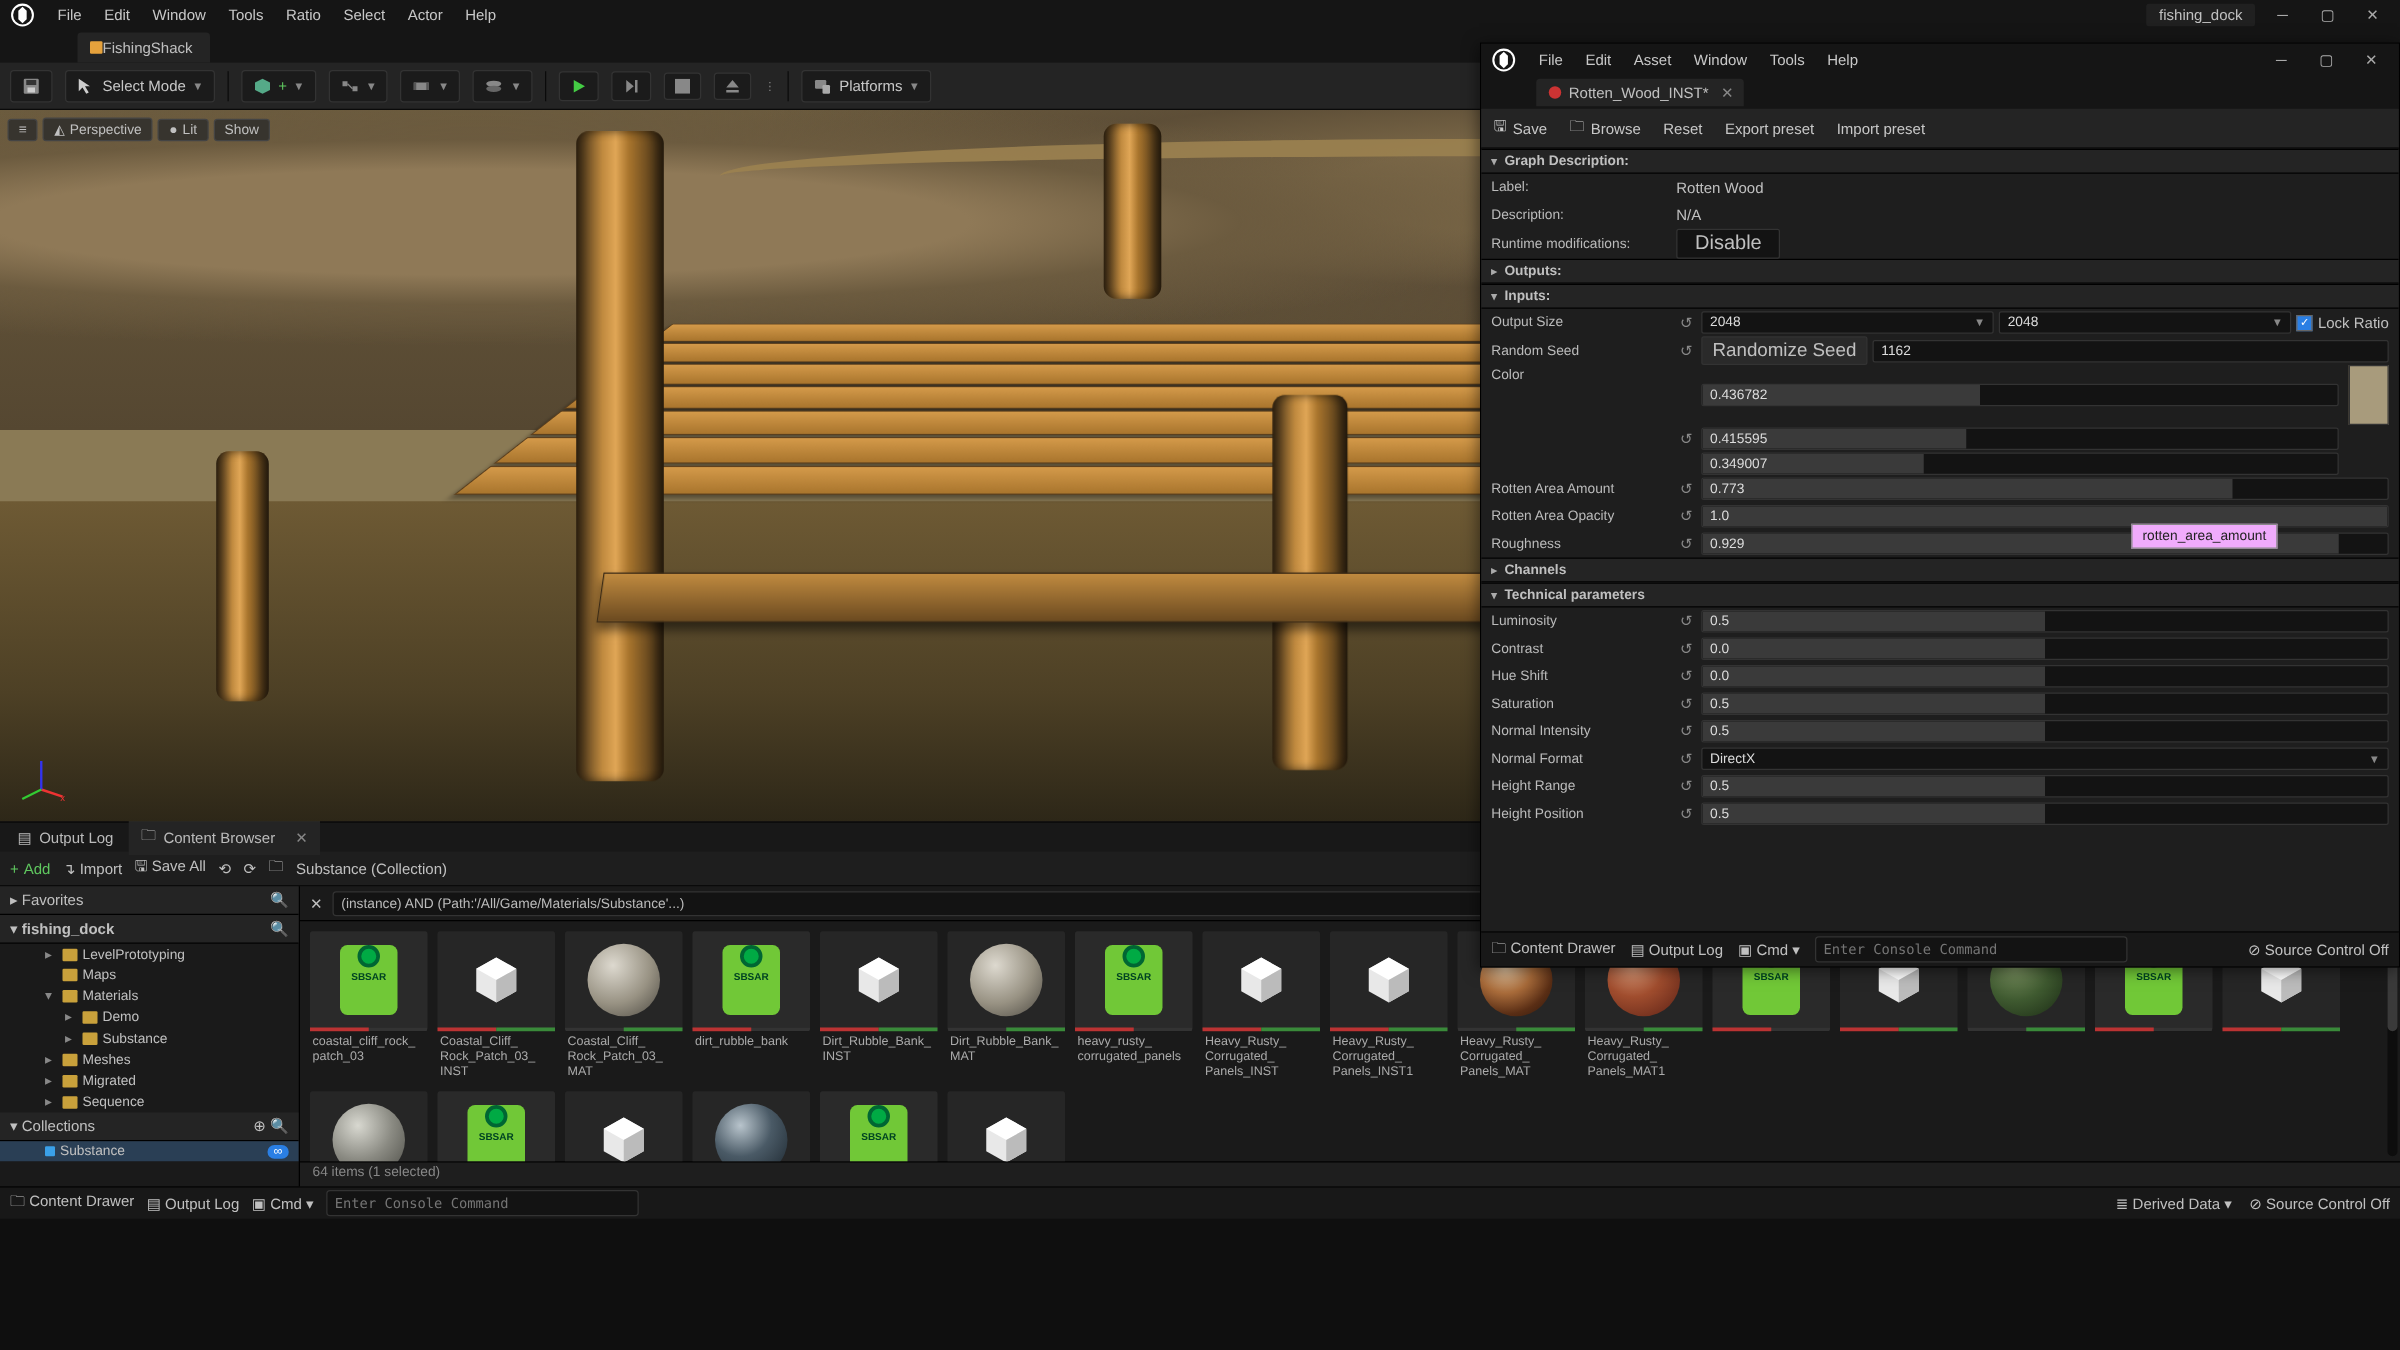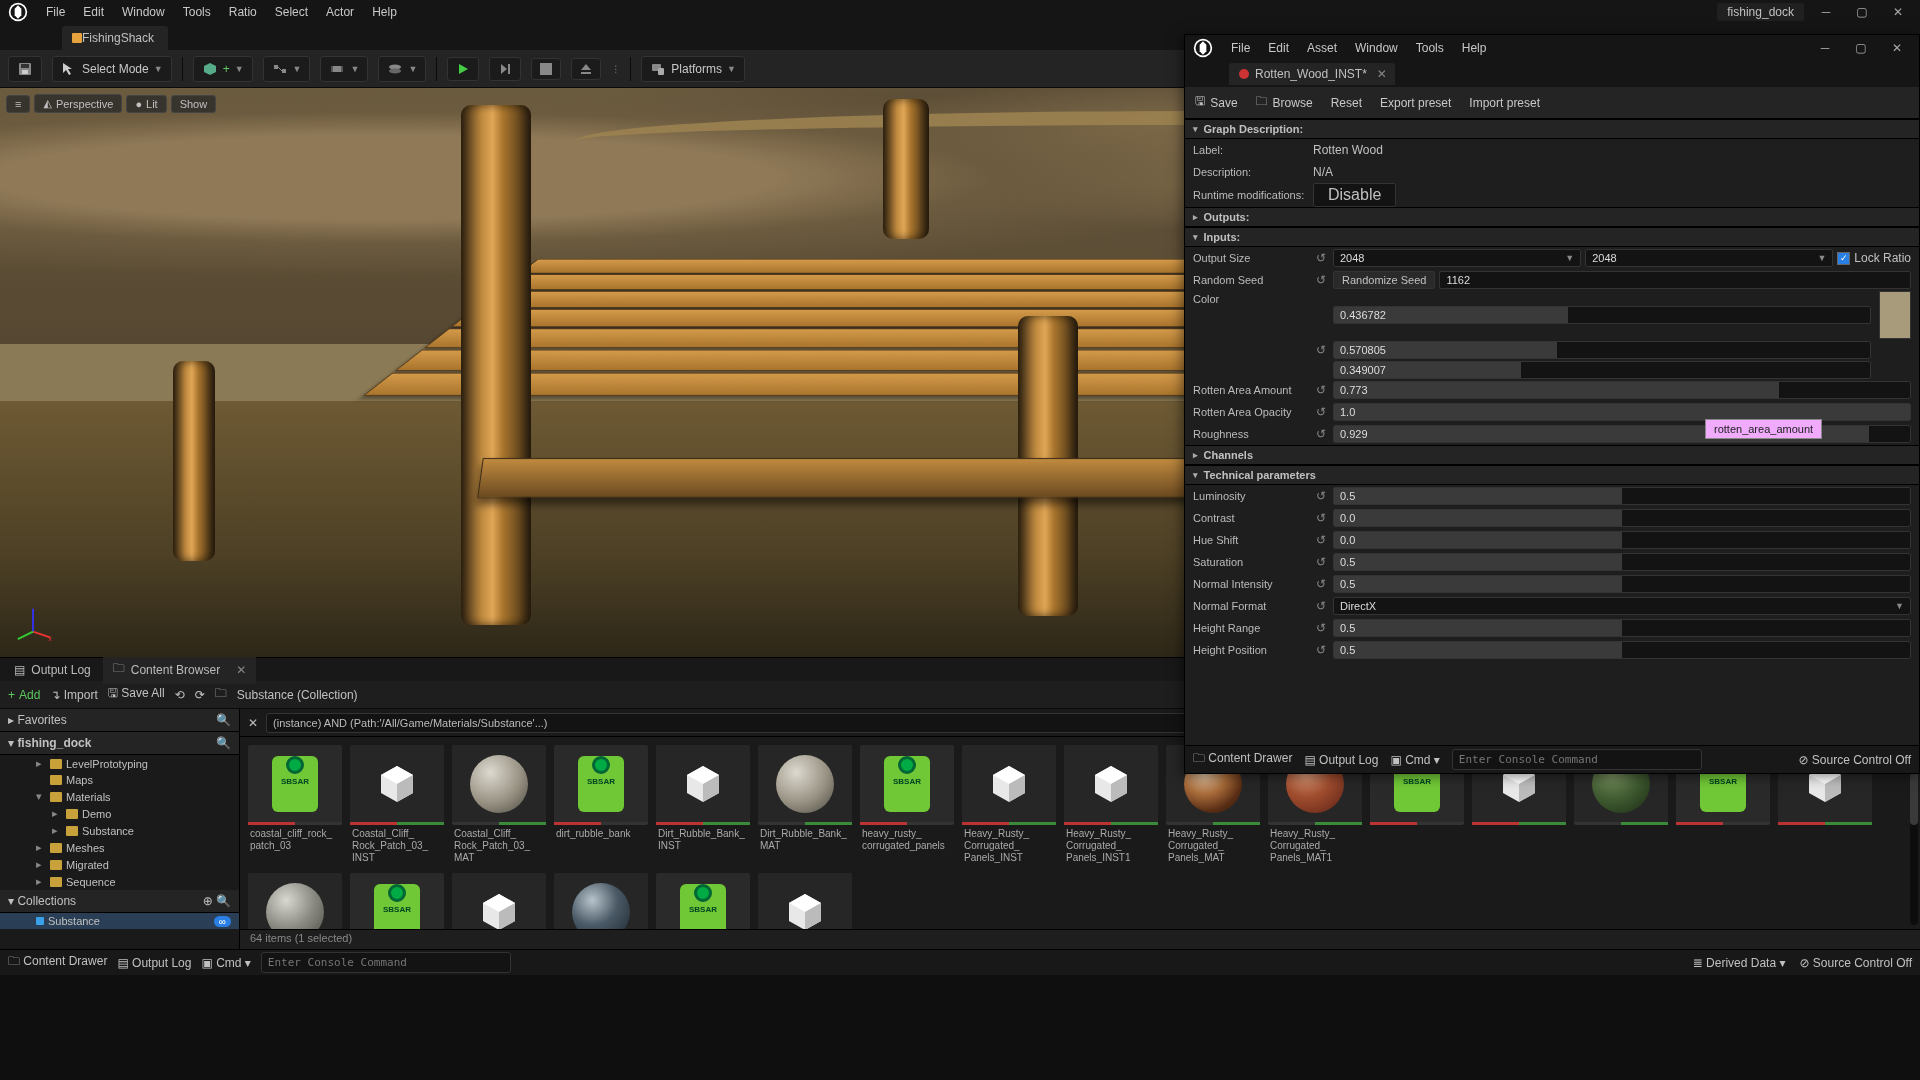--- a/index.html
+++ b/index.html
@@ -107,30 +107,30 @@
 .sub-tabbar { height:26px; background:#151515; display:flex; align-items:center; padding-left:44px; }
 .sub-tab { background:#242424; padding:4px 28px 4px 10px; border-radius:3px 3px 0 0; display:flex; align-items:center; gap:6px; position:relative; }
 .sub-tab .close { position:absolute; right:8px; color:#888; }
 .sub-tab .rdot { width:10px; height:10px; background:#c33; border-radius:50%; }
 .sub-toolbar { height:32px; background:#242424; display:flex; align-items:center; padding:0 10px; gap:18px; border-bottom:1px solid #000; }
 .sub-tbtn { display:flex; align-items:center; gap:5px; color:#c8c8c8; }
 .sub-body { flex:1; overflow:hidden; background:#1e1e1e; position:relative; }
 .sec-hdr { background:#242424; padding:3px 8px; display:flex; align-items:center; gap:6px; font-size:11px; font-weight:bold; border-top:1px solid #000; border-bottom:1px solid #000;}
 .sec-hdr .tri { font-size:9px; color:#aaa; }
 .prop-row { display:flex; align-items:center; min-height:22px; }
-.prop-label { width:128px; padding:2px 8px; font-size:11px; color:#bbb; }
+.prop-label { width:156px; padding:2px 8px; font-size:11px; color:#bbb; }
 .prop-val { flex:1; display:flex; align-items:center; gap:4px; padding-right:8px; }
 .reset-ico { width:16px; text-align:center; color:#888; font-size:12px; }
 .num-field { flex:1; background:#131313; border:1px solid #333; padding:2px 6px; font-size:11px; color:#ddd; position:relative; height:18px; border-radius:2px; overflow:hidden; }
 .num-field .fill { position:absolute; left:0; top:0; bottom:0; background:#3a3a3a; }
 .num-field .txt { position:relative; }
 .sel-field { flex:1; background:#131313; border:1px solid #333; padding:2px 6px; font-size:11px; color:#ddd; display:flex; align-items:center; justify-content:space-between; border-radius:2px; }
 .swatch { width:32px; height:48px; background:#a89b7c; border:1px solid #333; margin-left:4px; }
 .disable-btn { background:#131313; border:1px solid #333; padding:2px 14px; border-radius:2px; font-size:16px; }
-.rand-btn { background:#2a2a2a; border:1px solid #333; padding:2px 8px; border-radius:2px; font-size:11px; }
+.rand-btn { background:#2a2a2a; border:1px solid #333; padding:2px 8px; border-radius:2px; font-size:15px; }
 .chk { width:13px; height:13px; border:1px solid #666; background:#2a7fe4; display:flex; align-items:center; justify-content:center; color:#fff; font-size:9px; }
 .tooltip { position:absolute; background:#f0abfc; color:#222; border:1px solid #888; padding:3px 8px; font-size:11px; z-index:20; }
 .sub-status { height:28px; background:#181818; display:flex; align-items:center; padding:0 8px; gap:12px; border-top:1px solid #000; }
 .sub-status .cmd-in { width:250px; }
 
 svg { display:block; }
 </style>
 </head>
 <body>
 
@@ -704,21 +704,21 @@
     <div class="prop-row" style="align-items:flex-start">
       <div class="prop-label">Color</div>
       <div class="prop-val" style="flex-direction:column;align-items:stretch;gap:2px">
         <div style="display:flex;gap:4px;align-items:center">
             <div style="width:16px"></div>
             <div class="num-field"><div class="fill" style="width:43.7%"></div><span class="txt">0.436782</span></div>
             <div class="swatch" style="grid-row:span 3"></div>
           </div>
         <div style="display:flex;gap:4px;align-items:center">
             <span class="reset-ico">↺</span>
-            <div class="num-field"><div class="fill" style="width:41.6%"></div><span class="txt">0.570805</span></div>
+            <div class="num-field"><div class="fill" style="width:41.6%"></div><span class="txt">0.415595</span></div>
             <div style="width:36px"></div>
           </div>
         <div style="display:flex;gap:4px;align-items:center">
             <div style="width:16px"></div>
             <div class="num-field"><div class="fill" style="width:34.9%"></div><span class="txt">0.349007</span></div>
             <div style="width:36px"></div>
           </div>
       </div>
     </div>
     <div class="prop-row">

